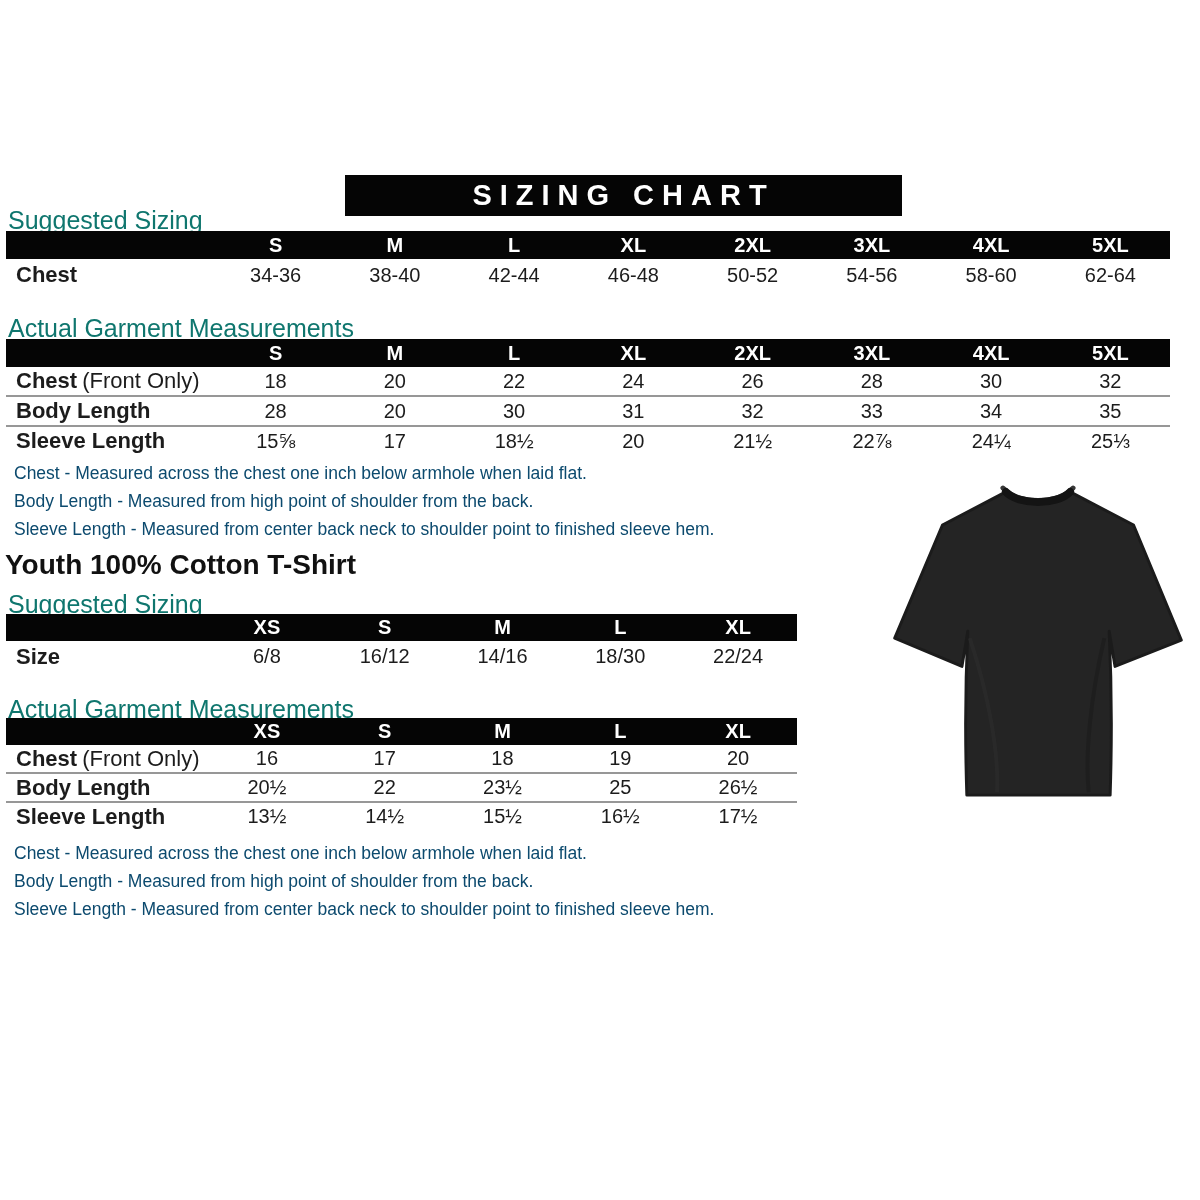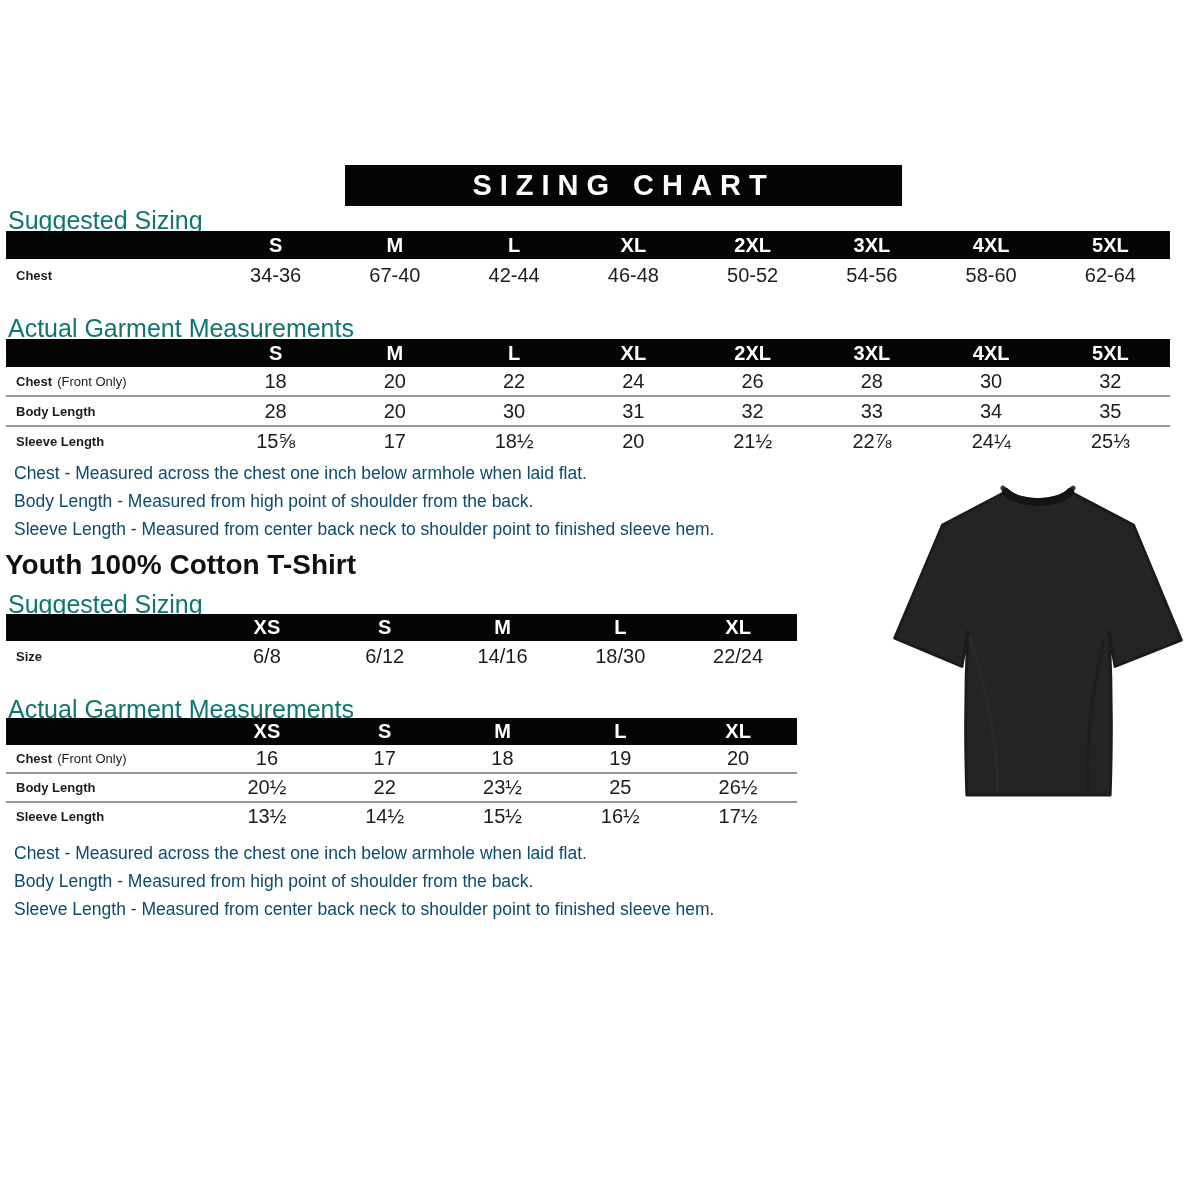--- a/index.html
+++ b/index.html
@@ -13,55 +13,55 @@
   .banner{
     background:#050505;color:#ffffff;display:flex;align-items:center;justify-content:center;
     font-size:29px;font-weight:bold;letter-spacing:8px;
   }
   .section-label{font-size:25px;color:#0f766e;}
   .tbl{font-size:20px;}
   .thead{display:flex;align-items:center;background:#050505;color:#ffffff;font-weight:bold;}
   .trow{display:flex;align-items:center;background:#ffffff;}
   .sep{border-top:2px solid #979797;}
   .c{flex:1;text-align:center;}
-  .lab{flex:none;text-align:left;padding-left:10px;font-size:13px;}
+  .lab{flex:none;text-align:left;padding-left:10px;font-size:22px;}
   .lab .b{font-weight:bold;}
   .lab .sfx{font-weight:normal;margin-left:5px;}
   .w-adult .lab{width:200px;}
   .w-youth .lab{width:192px;}
   .notes{font-size:17.5px;color:#0c4a6e;}
   .notes div{height:28px;}
 </style>
 </head>
 <body>
 
 <div id="stage">
 
-  <div class="abs banner" style="left:345px;top:165px;width:557px;height:41px;">
+  <div class="abs banner" style="left:345px;top:175px;width:557px;height:41px;">
     <span>SIZING CHART</span>
   </div>
 
   <div class="abs section-label" style="left:8px;top:206px;">Suggested Sizing</div>
 
   <div class="abs tbl w-adult" style="left:6px;top:231px;width:1164px;">
     <div class="thead" style="height:28px;">
       <div class="c lab"></div>
       <div class="c">S</div>
       <div class="c">M</div>
       <div class="c">L</div>
       <div class="c">XL</div>
       <div class="c">2XL</div>
       <div class="c">3XL</div>
       <div class="c">4XL</div>
       <div class="c">5XL</div>
     </div>
     <div class="trow" style="height:32px;">
       <div class="c lab"><span class="b">Chest</span></div>
       <div class="c">34-36</div>
-      <div class="c">67-40</div>
+      <div class="c">38-40</div>
       <div class="c">42-44</div>
       <div class="c">46-48</div>
       <div class="c">50-52</div>
       <div class="c">54-56</div>
       <div class="c">58-60</div>
       <div class="c">62-64</div>
     </div>
   </div>
 
   <div class="abs section-label" style="left:8px;top:314px;">Actual Garment Measurements</div>
@@ -128,21 +128,21 @@
       <div class="c lab"></div>
       <div class="c">XS</div>
       <div class="c">S</div>
       <div class="c">M</div>
       <div class="c">L</div>
       <div class="c">XL</div>
     </div>
     <div class="trow" style="height:31px;">
       <div class="c lab"><span class="b">Size</span></div>
       <div class="c">6/8</div>
-      <div class="c">6/12</div>
+      <div class="c">16/12</div>
       <div class="c">14/16</div>
       <div class="c">18/30</div>
       <div class="c">22/24</div>
     </div>
   </div>
 
   <div class="abs section-label" style="left:8px;top:695px;">Actual Garment Measurements</div>
 
   <div class="abs tbl w-youth" style="left:6px;top:718px;width:791px;">
     <div class="thead" style="height:27px;">

